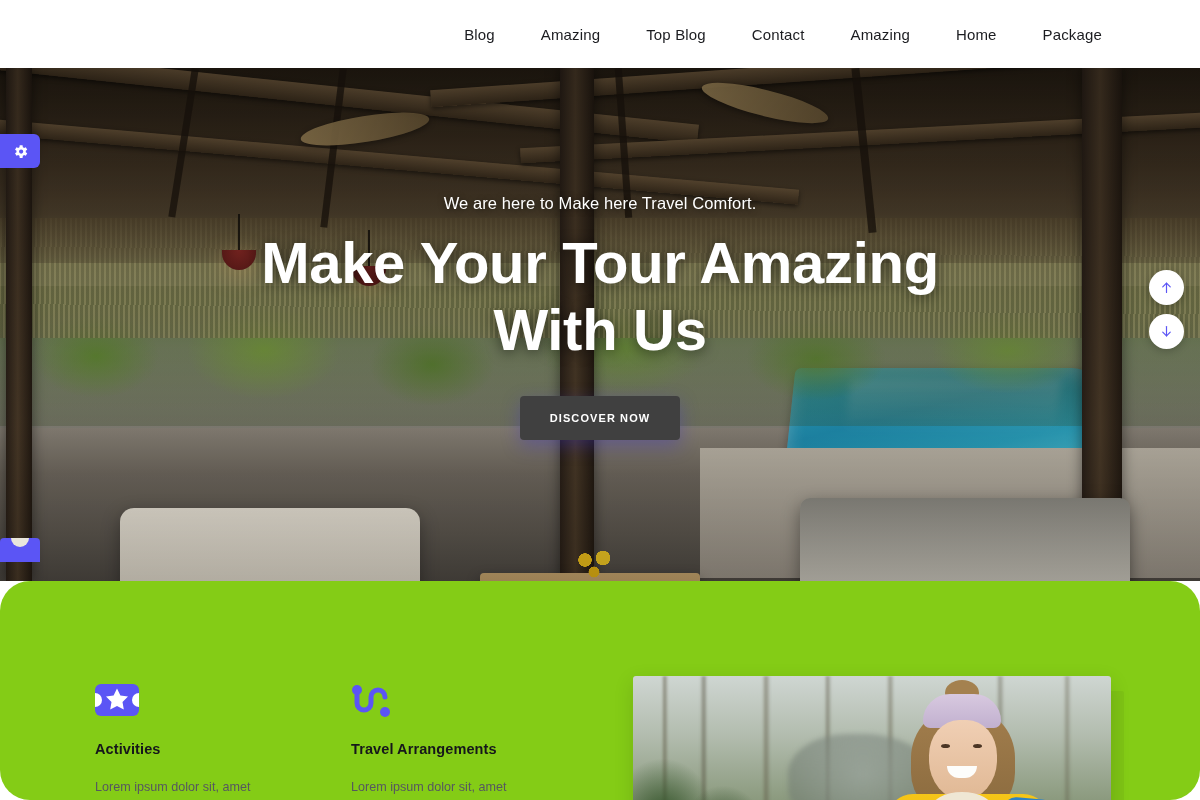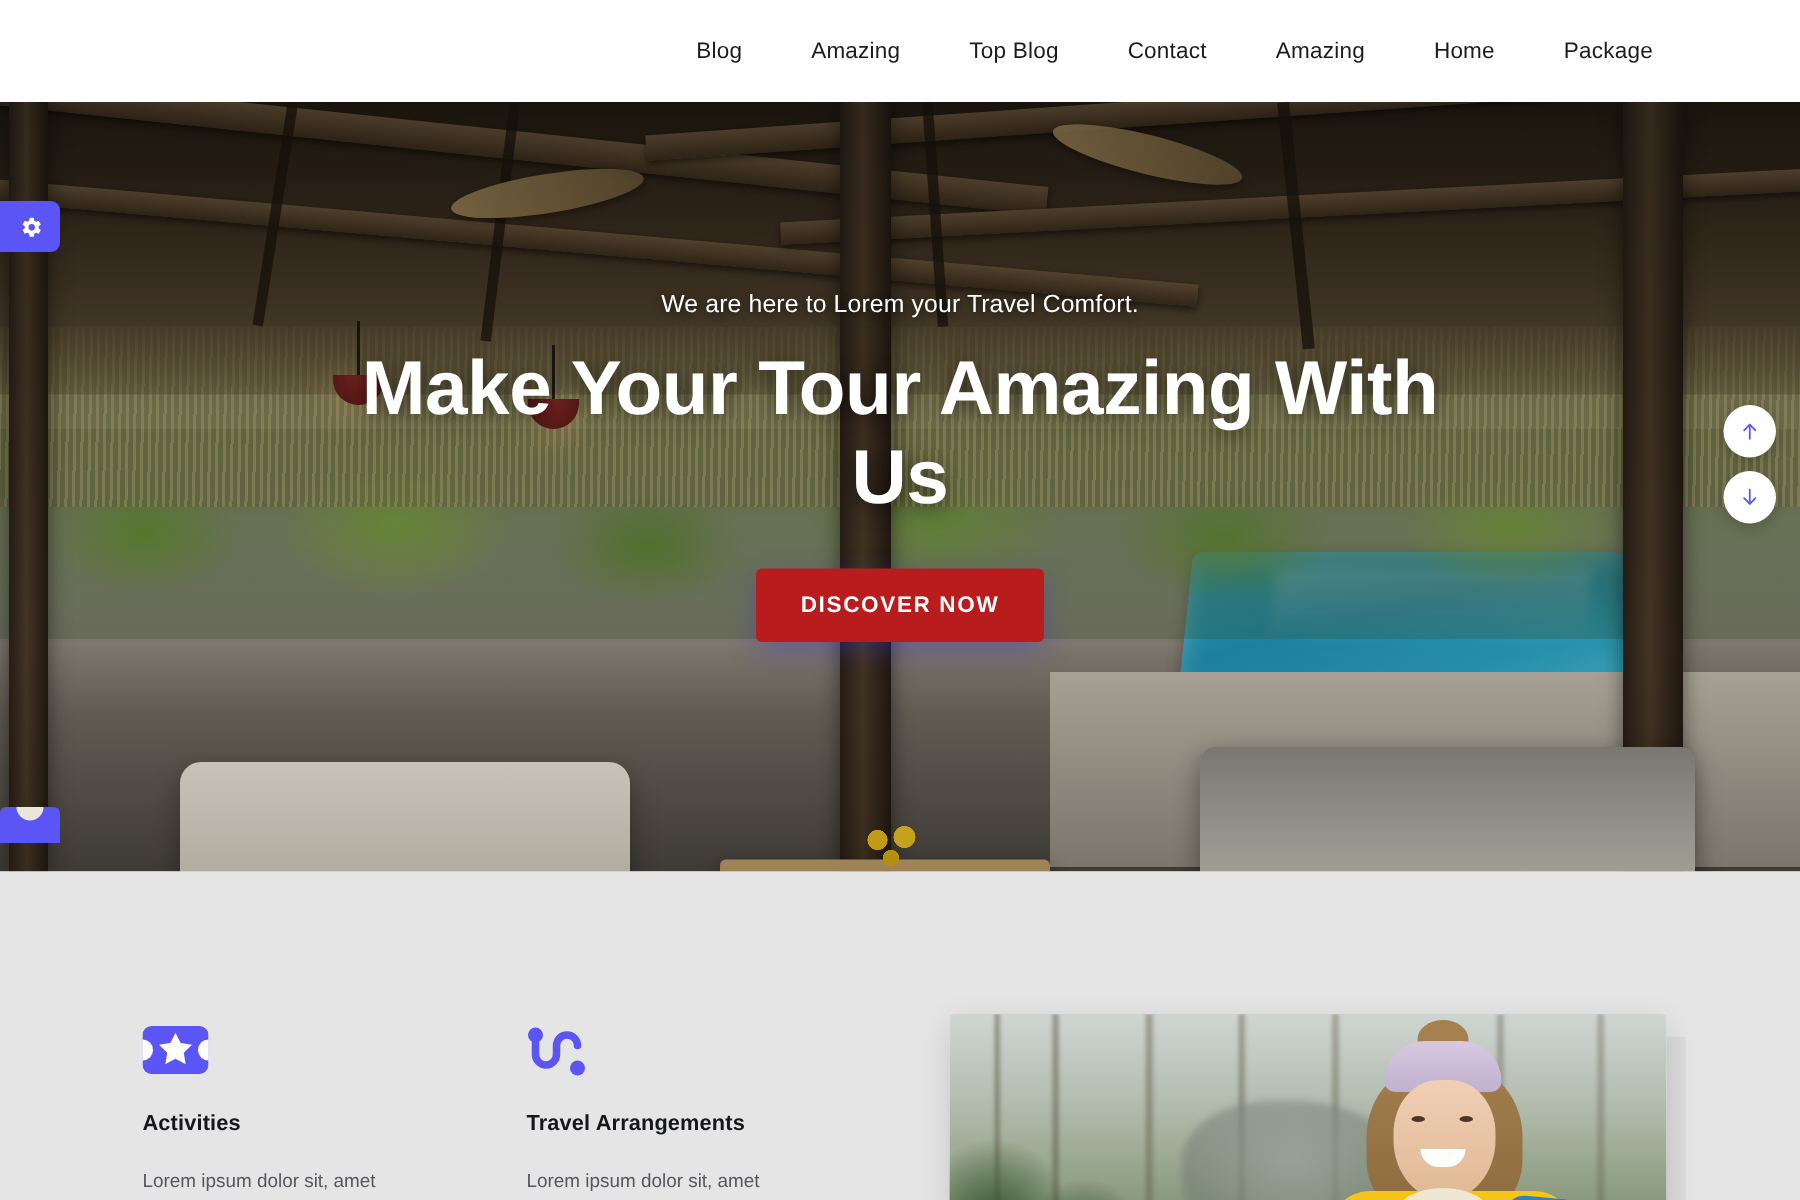--- a/index.html
+++ b/index.html
@@ -164,28 +164,28 @@
   .hero-content {
     position:absolute; inset:0; z-index:5;
     display:flex; flex-direction:column; align-items:center;
     padding-top:126px;
   }
   .hero-sub {
     font-size:16.5px; color:#ffffff; letter-spacing:.1px;
     text-shadow:0 1px 6px rgba(0,0,0,.6);
   }
   .hero-title {
-    margin-top:16px; font-size:51px; line-height:1.16; font-weight:bold;
+    margin-top:16px; font-size:58px; line-height:1.16; font-weight:bold;
     color:#ffffff; text-align:center; letter-spacing:-.3px; max-width:720px;
     text-shadow:0 2px 14px rgba(0,0,0,.55);
   }
   .hero-cta {
     margin-top:32px; display:inline-block;
-    background:#b91c1c; color:#ffffff; border:none;
-    font-family:inherit; font-size:15px; font-weight:bold;
+    background:#404040; color:#ffffff; border:none;
+    font-family:inherit; font-size:11px; font-weight:bold;
     letter-spacing:1.1px; padding:16px 30px; border-radius:4px;
     cursor:pointer; box-shadow:0 6px 18px rgba(60,50,200,.35);
   }
 
   
   .settings-tab {
     position:absolute; left:0; top:134px; width:40px; height:34px;
     background:#5b55f5; border-radius:0 6px 6px 0;
     display:flex; align-items:center; justify-content:center;
     z-index:40; cursor:pointer; border:none;
@@ -209,21 +209,22 @@
     width:35px; height:35px; border-radius:50%; background:#ffffff;
     border:none; display:flex; align-items:center; justify-content:center;
     cursor:pointer; box-shadow:0 2px 9px rgba(0,0,0,.22);
   }
   .round-btn svg { width:15px; height:15px; stroke:#5b55f5; fill:none;
                    stroke-width:1.9; stroke-linecap:round; stroke-linejoin:round; }
 
   
   .features {
     position:absolute; top:581px; left:0; width:1200px; height:219px;
-    background:#e5e5e5;
+    background:#84cc16;
+    border-radius:30px;
   }
   .feat-col {
     position:absolute; top:100px; width:222px;
   }
   .feat-col.c1 { left:95px; }
   .feat-col.c2 { left:351px; }
   .feat-icon { height:38px; margin-bottom:22px; }
   .feat-icon svg { display:block; }
   .feat-title {
     font-size:14.5px; font-weight:bold; color:#16171b;
@@ -356,21 +357,21 @@
       <div class="pillar" style="left:6px; width:26px;"></div>
 
       <div class="sofa2"></div>
       <div class="sofa"></div>
       <div class="table"></div>
       <div class="sunflowers"></div>
       <div class="hero-scrim"></div>
     </div>
 
     <div class="hero-content">
-      <p class="hero-sub">We are here to Lorem your Travel Comfort.</p>
+      <p class="hero-sub">We are here to Make here Travel Comfort.</p>
       <h1 class="hero-title">Make Your Tour Amazing With Us</h1>
       <button class="hero-cta">DISCOVER NOW</button>
     </div>
   </section>
 
   <button class="settings-tab">
     <svg class="gear" viewBox="0 0 24 24">
       <path d="M19.4 13a7.6 7.6 0 0 0 0-2l2.1-1.6-2-3.5-2.5 1a7.7 7.7 0 0 0-1.7-1L14.9 3h-4l-.4 2.9c-.6.25-1.2.58-1.7 1l-2.5-1-2 3.5L6.4 11a7.6 7.6 0 0 0 0 2l-2.1 1.6 2 3.5 2.5-1c.5.42 1.1.75 1.7 1l.4 2.9h4l.4-2.9c.6-.25 1.2-.58 1.7-1l2.5 1 2-3.5zM12.9 15a3 3 0 1 1 0-6 3 3 0 0 1 0 6z"></path>
     </svg>
   </button>

